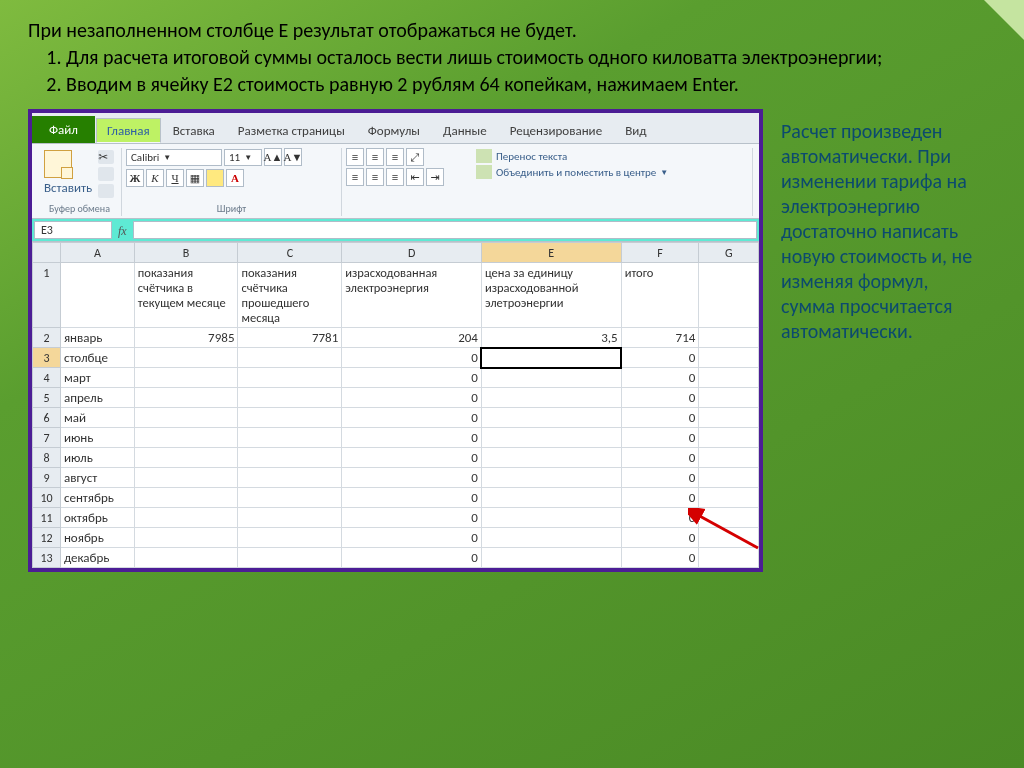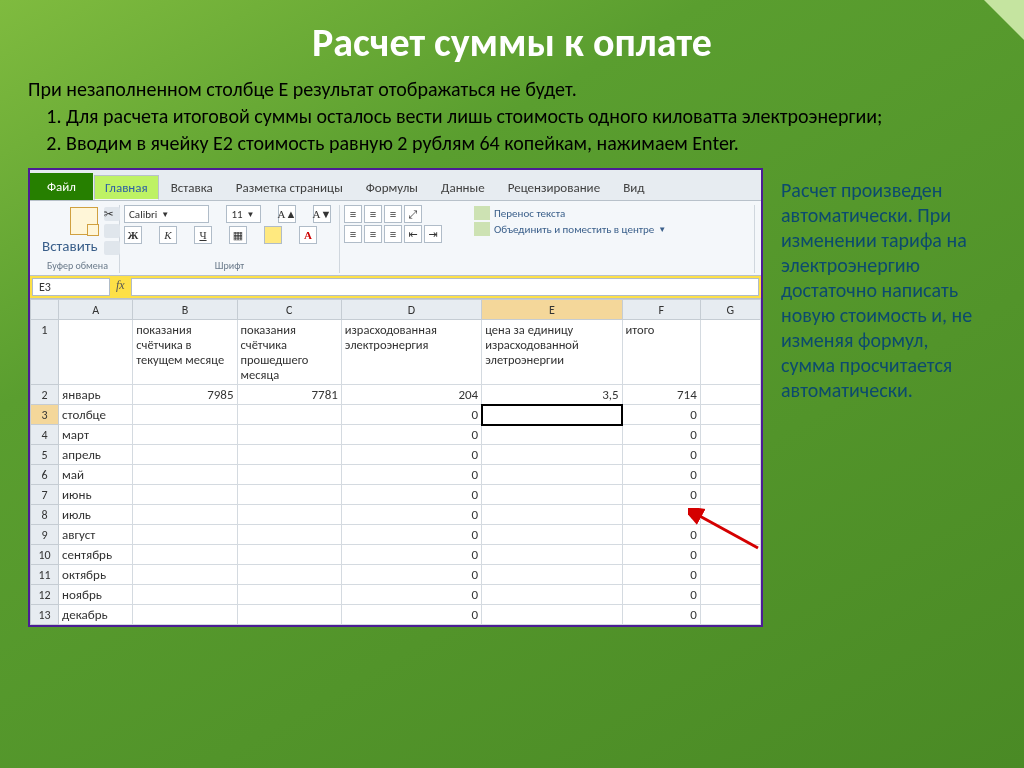--- a/index.html
+++ b/index.html
@@ -4,43 +4,43 @@
 <style>
   * { box-sizing: border-box; margin: 0; padding: 0; }
   body { width: 1024px; height: 768px; font-family: Calibri, Arial, sans-serif; background: linear-gradient(150deg, #7fbb3f 0%, #5a9e2f 30%, #4a8a25 100%); overflow: hidden; position: relative; }
   .slide { width: 100%; height: 100%; padding: 18px 28px; position: relative; }
   .slide::after { content:""; position:absolute; top:0; right:0; width:0; height:0; border-left:40px solid transparent; border-top:40px solid #c5e4a0; }
   .title { color: #fff; font-size: 40px; font-weight: bold; text-align: center; margin-bottom: 10px; }
   .intro { color: #000; font-size: 20px; line-height: 1.25; }
   .intro ol { margin-left: 38px; margin-top: 2px; }
   .intro li { margin-bottom: 2px; }
   .excel-wrap { margin-top: 12px; display: flex; align-items: flex-start; }
-  .excel { background: #e7ecf1; border: 2px solid #4c1d95; width: 760px; font-size: 12px; color: #333; }
+  .excel { background: #e7ecf1; border: 4px solid #4c1d95; width: 760px; font-size: 12px; color: #333; }
   .ribbon-file { display: flex; align-items: flex-end; background: #e7ecf1; padding: 3px 0 0 0; border-bottom: 1px solid #b8c1ca; }
   .tab { padding: 4px 10px; font-size: 13px; border: 1px solid transparent; margin-right: 1px; cursor: default; }
   .tab.file { background: #267f00; color: #fff; border-radius: 0; padding: 5px 16px; font-weight: normal; }
   .tab.active { background: #bef264; border: 1px solid #b8c1ca; border-bottom: 1px solid #f4f7fa; color: #2f5fa5; }
   .tab.inactive { color: #404040; }
   .ribbon-body { background: #f4f7fa; padding: 4px 6px 2px 6px; display: flex; border-bottom: 1px solid #b8c1ca; }
   .group { border-right: 1px solid #d0d7de; padding: 0 8px 14px 4px; position: relative; min-height: 68px; }
   .group-label { position: absolute; bottom: 1px; left: 0; right: 0; text-align: center; font-size: 10px; color: #6a7a8a; }
-  .btn-lg { display: inline-flex; flex-direction: column; align-items: flex-end; font-size: 15px; padding: 2px; color: #3a5f8a; }
+  .btn-lg { display: inline-flex; flex-direction: column; align-items: flex-start; font-size: 13px; padding: 2px; color: #3a5f8a; }
   .icon-box { width: 28px; height: 28px; border: 1px solid #d0a040; background: #fff6d8; margin-bottom: 2px; position:relative; }
   .icon-box::after{content:"";position:absolute;bottom:-2px;right:-2px;width:10px;height:10px;border:1px solid #d0a040;background:#fff6d8;}
   .mini-icons { display: flex; flex-direction: column; gap: 3px; padding: 2px 4px; }
   .mini { width: 16px; height: 14px; background: #e0e6ec; border-radius: 2px; display:inline-block; }
-  .font-row { display: flex; gap: 17px; margin-bottom: 3px; }
+  .font-row { display: flex; align-items: center; gap: 2px; margin-bottom: 3px; }
   .font-combo { border: 1px solid #b0bcc8; background: #fff; padding: 1px 4px; font-size: 11px; display:inline-flex; align-items:center; }
   .font-combo .dd { margin-left: 4px; font-size: 8px; }
   .sq { width: 18px; height: 18px; border: 1px solid #b0bcc8; background: #fff; display: inline-flex; align-items: center; justify-content: center; font-size: 11px; font-family: 'Times New Roman', serif; }
   .align-grid { display: grid; grid-template-columns: repeat(6, 18px); gap: 2px; margin-bottom:3px;}
   .align-grid .sq { font-family: Arial; }
   .wrap-btn { display: flex; align-items: center; font-size: 11px; color: #3a5f8a; padding: 1px 2px; }
   .wrap-btn .ic { width: 16px; height: 14px; background: #cde2b3; margin-right: 4px; }
-  .namebox-row { display: flex; background: #fde047; border-bottom: 1px solid #b8c1ca; padding: 2px; align-items: flex-start; }
+  .namebox-row { display: flex; background: #5eead4; border-bottom: 1px solid #b8c1ca; padding: 2px; align-items: flex-end; }
   .namebox { width: 78px; background: #fff; border: 1px solid #b0bcc8; padding: 1px 6px; font-size: 12px; }
   .fx { padding: 0 6px; font-style: italic; font-family: 'Times New Roman', serif; color: #555; }
   .fbar { flex: 1; background: #fff; border: 1px solid #b0bcc8; height: 18px; }
   table.sheet { border-collapse: collapse; width: 100%; background: #fff; font-size: 13px; }
   table.sheet th { background: #e7ecf1; border: 1px solid #c5ccd3; font-weight: normal; color: #333; padding: 2px; font-size: 12px; }
   table.sheet td { border: 1px solid #d4dae0; padding: 2px 3px; height: 19px; vertical-align: bottom; }
   table.sheet .hdr-row td { vertical-align: top; font-size: 12.5px; line-height: 1.2; }
   .rownum { background: #e7ecf1; text-align: center; width: 28px; font-size: 12px; border: 1px solid #c5ccd3 !important; }
   .rownum.sel { background: #f4d79a; }
   th.colhead { height: 20px; }
@@ -48,21 +48,20 @@
   .num { text-align: right; }
   .active-cell { outline: 2px solid #000; outline-offset: -1px; }
   .side-text { width: 240px; padding: 10px 10px 0 18px; font-size: 20px; line-height: 1.25; color: #0c4a6e; }
   svg.red-arrow { position: absolute; left: 688px; top: 508px; }
   .corner { width:28px; background:#e7ecf1; }
 </style>
 </head>
 <body>
 
 <div class="slide">
-  <div class="title">Расчет суммы к оплате</div>
   <div class="intro">
     <div>При незаполненном столбце E результат отображаться не будет.</div>
     <ol>
       <li>Для расчета итоговой суммы осталось вести лишь стоимость одного киловатта электроэнергии;</li>
       <li>Вводим в ячейку E2 стоимость равную 2 рублям 64 копейкам, нажимаем Enter.</li>
     </ol>
   </div>
 
   <div class="excel-wrap">
     <div class="excel">

